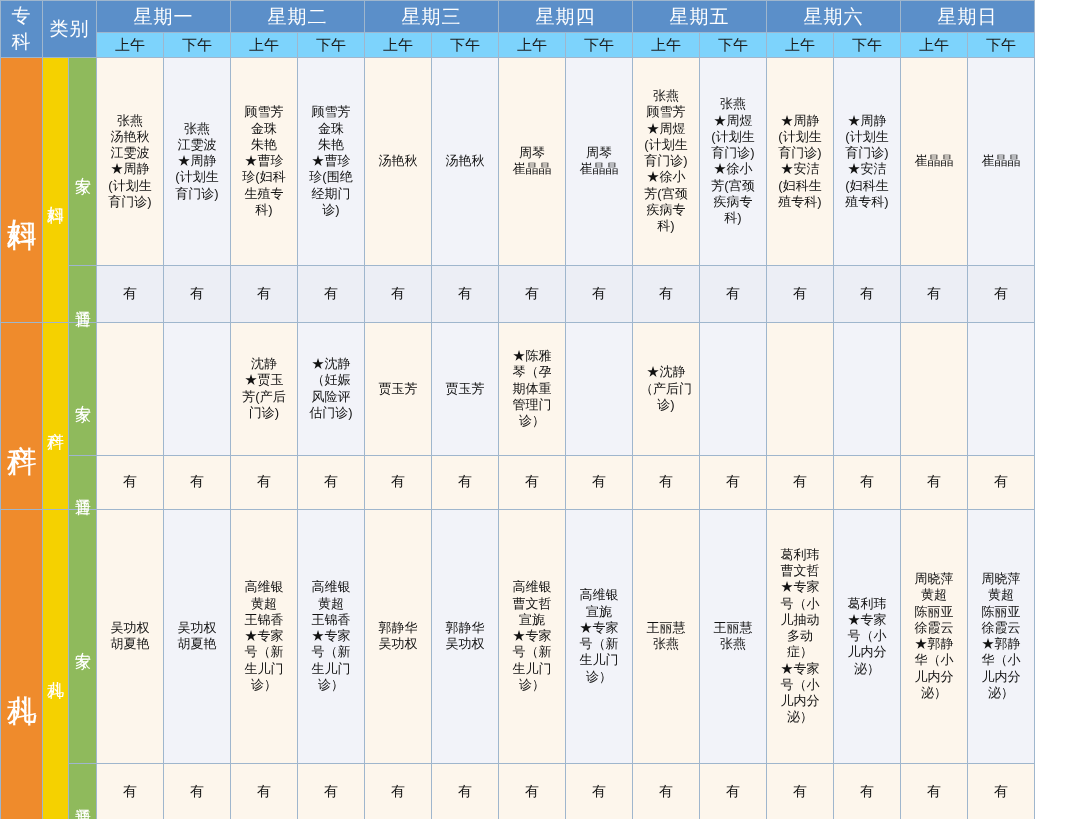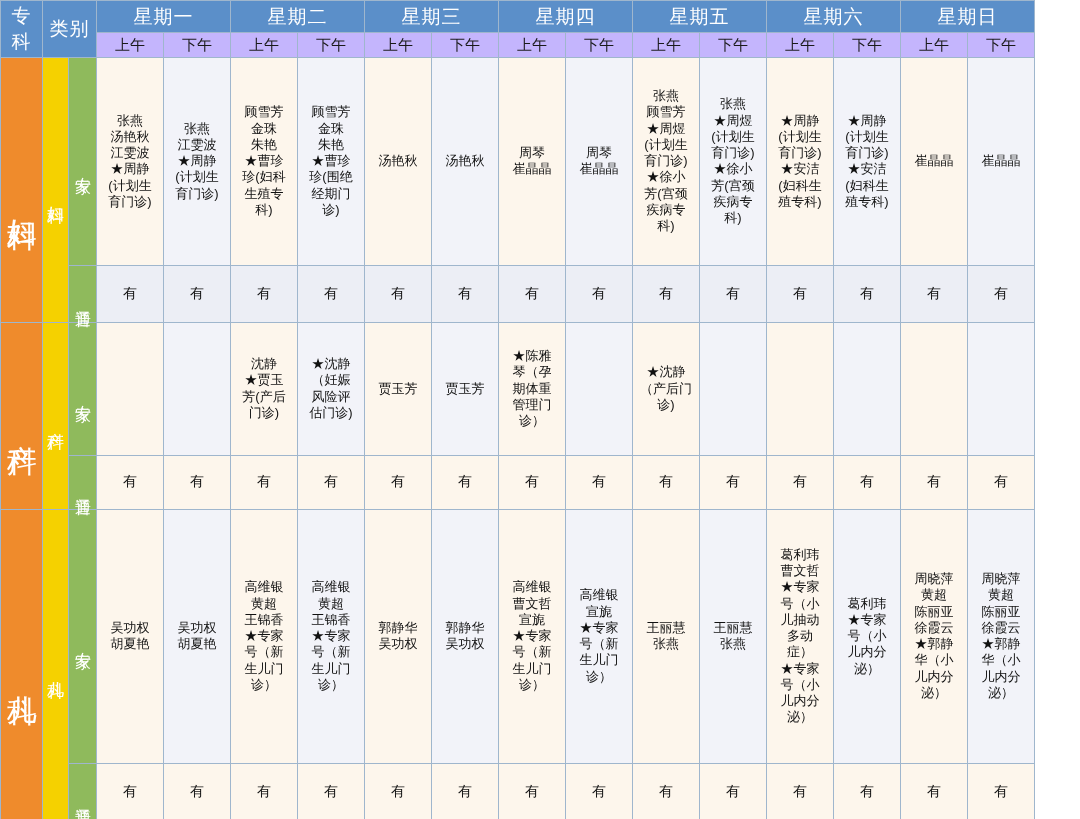--- a/index.html
+++ b/index.html
@@ -27,21 +27,21 @@
   }
   
   .hdr-blue {
     background: #5b8fc9;
     color: #ffffff;
     font-size: 19px;
     font-weight: bold;
     letter-spacing: 1px;
   }
   .hdr-light {
-    background: #c4b5fd;
+    background: #7dd3fc;
     color: #1a1a1a;
     font-size: 15px;
     font-weight: bold;
   }
   
   .dept-cell {
     background: #ef8b2c;
     color: #ffffff;
     font-size: 30px;
     font-weight: bold;

